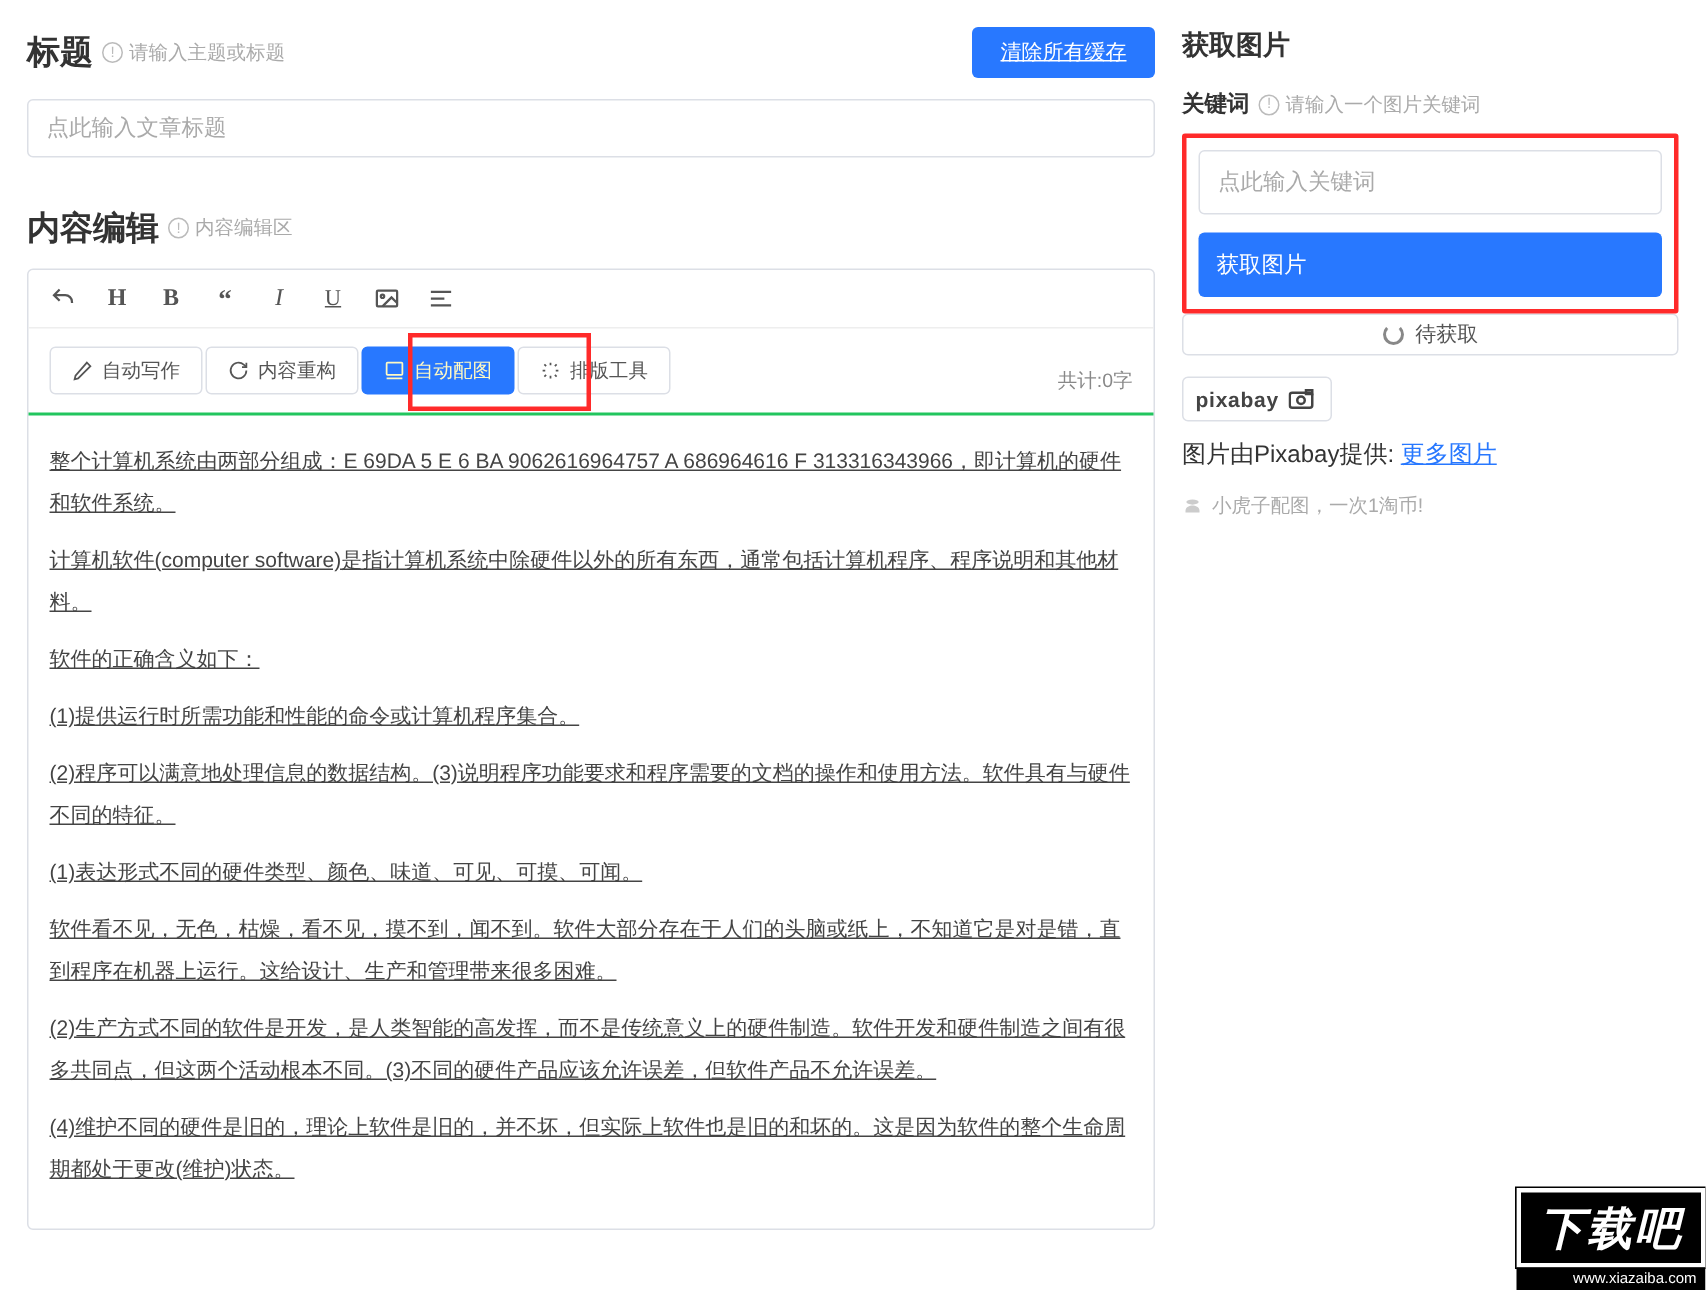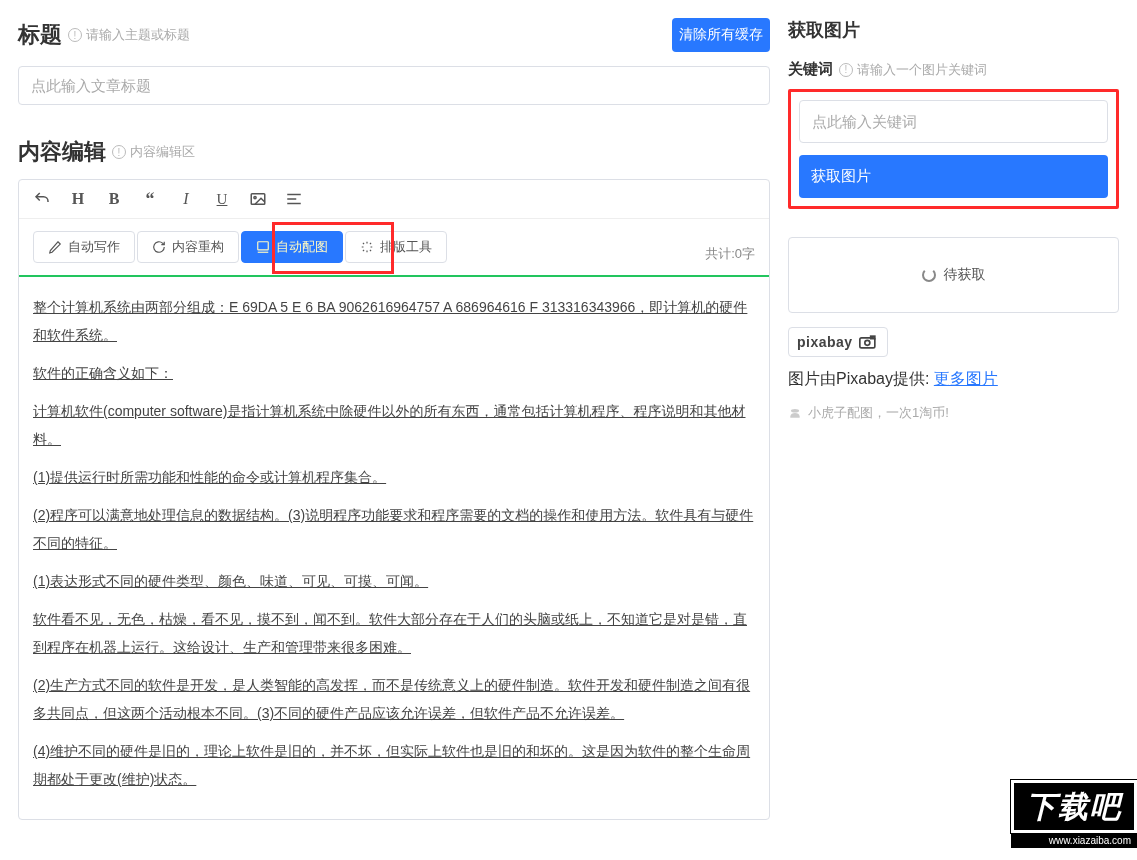--- a/index.html
+++ b/index.html
@@ -6,21 +6,21 @@
 body { font-family: "Microsoft YaHei", -apple-system, sans-serif; background: #fff; color: #333; font-size: 14px; }
 .page { display: flex; width: 1137px; height: 860px; }
 .main { flex: 0 0 770px; padding: 18px 0 0 18px; }
 .side { flex: 1; padding: 18px 18px 0 0; margin-left: 18px; }
 
 .row { display: flex; align-items: center; }
 .section-title { font-size: 22px; font-weight: 600; color: #333; }
 .hint-icon { display: inline-flex; align-items: center; justify-content: center; width: 14px; height: 14px; border: 1px solid #bbb; border-radius: 50%; color: #bbb; font-size: 10px; margin-left: 6px; }
 .hint-text { color: #aaa; font-size: 13px; margin-left: 4px; }
 
-.btn { display: inline-flex; align-items: center; padding: 7px 6px; border-radius: 4px; cursor: pointer; font-size: 14px; user-select: none; border: 1px solid transparent; }
+.btn { display: inline-flex; align-items: center; padding: 7px 18px; border-radius: 4px; cursor: pointer; font-size: 14px; user-select: none; border: 1px solid transparent; text-decoration: underline; }
 .btn-primary { background: #2878ff; color: #fff; }
 .btn-primary-lg { background: #2878ff; color: #fff; width: 100%; justify-content: center; padding: 12px; font-size: 15px; border-radius: 4px; }
 
 .title-header { display: flex; align-items: center; justify-content: space-between; gap: 21px; }
 .title-input { width: 100%; margin-top: 14px; padding: 10px 12px; border: 1px solid #dcdfe6; border-radius: 4px; font-size: 15px; color: #b91c1c; outline: none; }
 .title-input::placeholder { color: #aaa; }
 
 .content-header { margin-top: 32px; display: flex; align-items: center; }
 
 .editor-wrap { margin-top: 12px; border: 1px solid #dcdfe6; border-radius: 4px; }
@@ -39,33 +39,33 @@
 .editor-body p { margin-bottom: 10px; }
 .side-title { font-size: 18px; font-weight: 600; margin-bottom: 18px; }
 .kw-row { display: flex; align-items: center; margin-bottom: 10px; }
 .kw-label { font-size: 15px; font-weight: 600; }
 .kw-input { width: 100%; padding: 12px; border: 1px solid #dcdfe6; border-radius: 4px; font-size: 15px; outline: none; }
 .kw-input::placeholder { color: #aaa; }
 
 .side-panel { position: relative; border: 3px solid #ff2a2a; padding: 8px; border-radius: 2px; }
 .side-panel .btn-primary-lg { margin-top: 12px; }
 
-.status-btn { width: 100%; margin-top: 28px; padding: 28px; border: 1px solid #dcdfe6; border-radius: 4px; display: flex; align-items: center; justify-content: center; gap: 8px; color: #555; cursor: pointer; background: #fff; }
+.status-btn { width: 100%; margin-top: 0; padding: 4px; border: 1px solid #dcdfe6; border-radius: 4px; display: flex; align-items: center; justify-content: center; gap: 8px; color: #555; cursor: pointer; background: #fff; }
 .spinner { width: 14px; height: 14px; border: 2px solid #888; border-radius: 50%; border-top-color: transparent; }
 
 .pixabay-badge { display: inline-flex; align-items: center; gap: 6px; padding: 6px 8px; border: 1px solid #dcdfe6; border-radius: 4px; margin-top: 14px; font-family: sans-serif; font-weight: 600; letter-spacing: 0.5px; color: #444; }
 .pixabay-badge svg { width: 20px; height: 14px; }
 
 .credit { margin-top: 12px; font-size: 16px; color: #333; }
 .credit a { color: #2878ff; text-decoration: underline; cursor: pointer; }
 
 .footer-note { margin-top: 14px; color: #aaa; font-size: 13px; display: flex; align-items: center; gap: 6px; }
 .footer-note svg { width: 14px; height: 14px; }
 
-.watermark { position: absolute; right: 0; bottom: 12px; }
+.watermark { position: absolute; right: 0; bottom: 0; }
 .wm-main { background: #000; color: #fff; font-size: 30px; font-weight: 900; padding: 4px 12px 2px; font-style: italic; letter-spacing: 2px; border: 3px solid #fff; outline: 1px solid #000; }
 .wm-sub { background: #000; color: #fff; font-size: 10px; text-align: right; padding: 2px 6px; }
 .page-rel { position: relative; }
 </style>
 </head>
 <body>
 
 <div class="page page-rel">
   <div class="main">
     <div class="title-header">
@@ -141,22 +141,22 @@
               <path d="M12 3v3M12 18v3M5 5l2 2M17 17l2 2M3 12h3M18 12h3M5 19l2-2M17 7l2-2"></path>
             </svg>
           <span>排版工具</span>
         </div>
         <span class="count">共计:0字</span>
         <div class="highlight-box hb1"></div>
       </div>
 
       <div class="editor-body" id="editor-body">
           <p>整个计算机系统由两部分组成：E 69DA 5 E 6 BA 9062616964757 A 686964616 F 313316343966，即计算机的硬件和软件系统。</p>
+          <p>计算机软件(computer software)是指计算机系统中除硬件以外的所有东西，通常包括计算机程序、程序说明和其他材料。</p>
           <p>软件的正确含义如下：</p>
-          <p>计算机软件(computer software)是指计算机系统中除硬件以外的所有东西，通常包括计算机程序、程序说明和其他材料。</p>
           <p>(1)提供运行时所需功能和性能的命令或计算机程序集合。</p>
           <p>(2)程序可以满意地处理信息的数据结构。(3)说明程序功能要求和程序需要的文档的操作和使用方法。软件具有与硬件不同的特征。</p>
           <p>(1)表达形式不同的硬件类型、颜色、味道、可见、可摸、可闻。</p>
           <p>软件看不见，无色，枯燥，看不见，摸不到，闻不到。软件大部分存在于人们的头脑或纸上，不知道它是对是错，直到程序在机器上运行。这给设计、生产和管理带来很多困难。</p>
           <p>(2)生产方式不同的软件是开发，是人类智能的高发挥，而不是传统意义上的硬件制造。软件开发和硬件制造之间有很多共同点，但这两个活动根本不同。(3)不同的硬件产品应该允许误差，但软件产品不允许误差。</p>
           <p>(4)维护不同的硬件是旧的，理论上软件是旧的，并不坏，但实际上软件也是旧的和坏的。这是因为软件的整个生命周期都处于更改(维护)状态。</p>
         </div>
     </div>
   </div>
 

